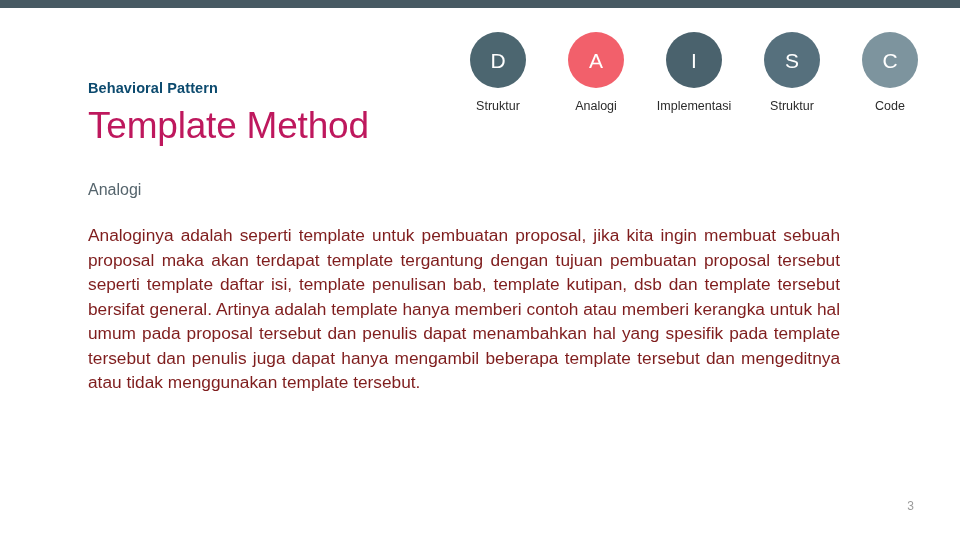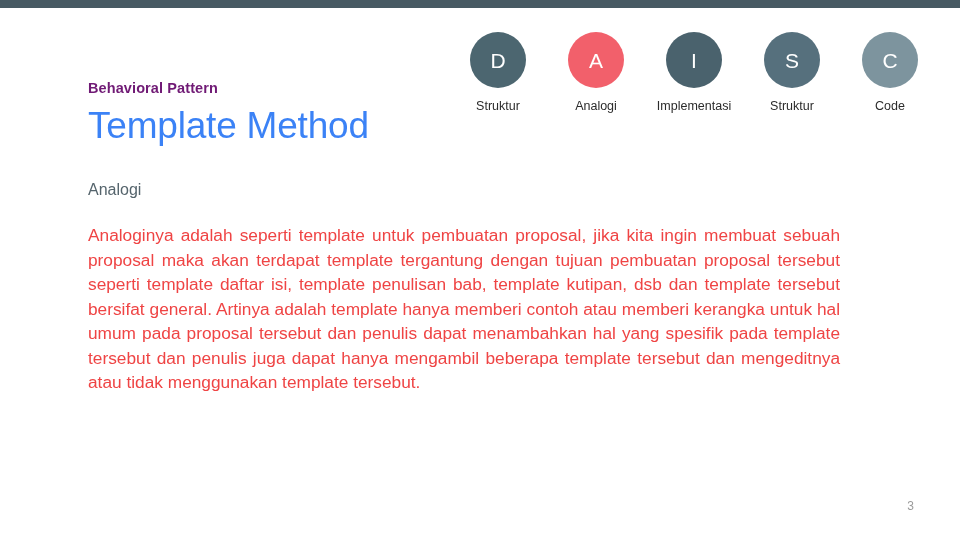--- a/index.html
+++ b/index.html
@@ -46,31 +46,31 @@
   .title-block {
     position: absolute;
     left: 88px;
     top: 72px;
     width: 360px;
   }
 
   .eyebrow {
     font-size: 14.5px;
     font-weight: bold;
-    color: #701a75;
+    color: #0c4a6e;
     letter-spacing: 0.1px;
     line-height: 1.2;
     white-space: nowrap;
   }
 
   .slide-title {
     margin-top: 8px;
     font-size: 37px;
     font-weight: normal;
-    color: #3b82f6;
+    color: #be185d;
     line-height: 1.15;
     letter-spacing: -0.2px;
     white-space: nowrap;
   }
 
   
   .daisc-nav {
     position: absolute;
     left: 449px;
     top: 24px;
@@ -123,21 +123,21 @@
   .section-heading {
     font-size: 16px;
     color: #55646c;
     line-height: 1.2;
     margin-bottom: 24px;
   }
 
   .body-copy {
     font-size: 17.3px;
     line-height: 1.42;
-    color: #ef4444;
+    color: #7f1d1d;
     text-align: justify;
     text-justify: inter-word;
     margin: 0;
   }
 
   
   .page-number {
     position: absolute;
     right: 46px;
     bottom: 28px;

